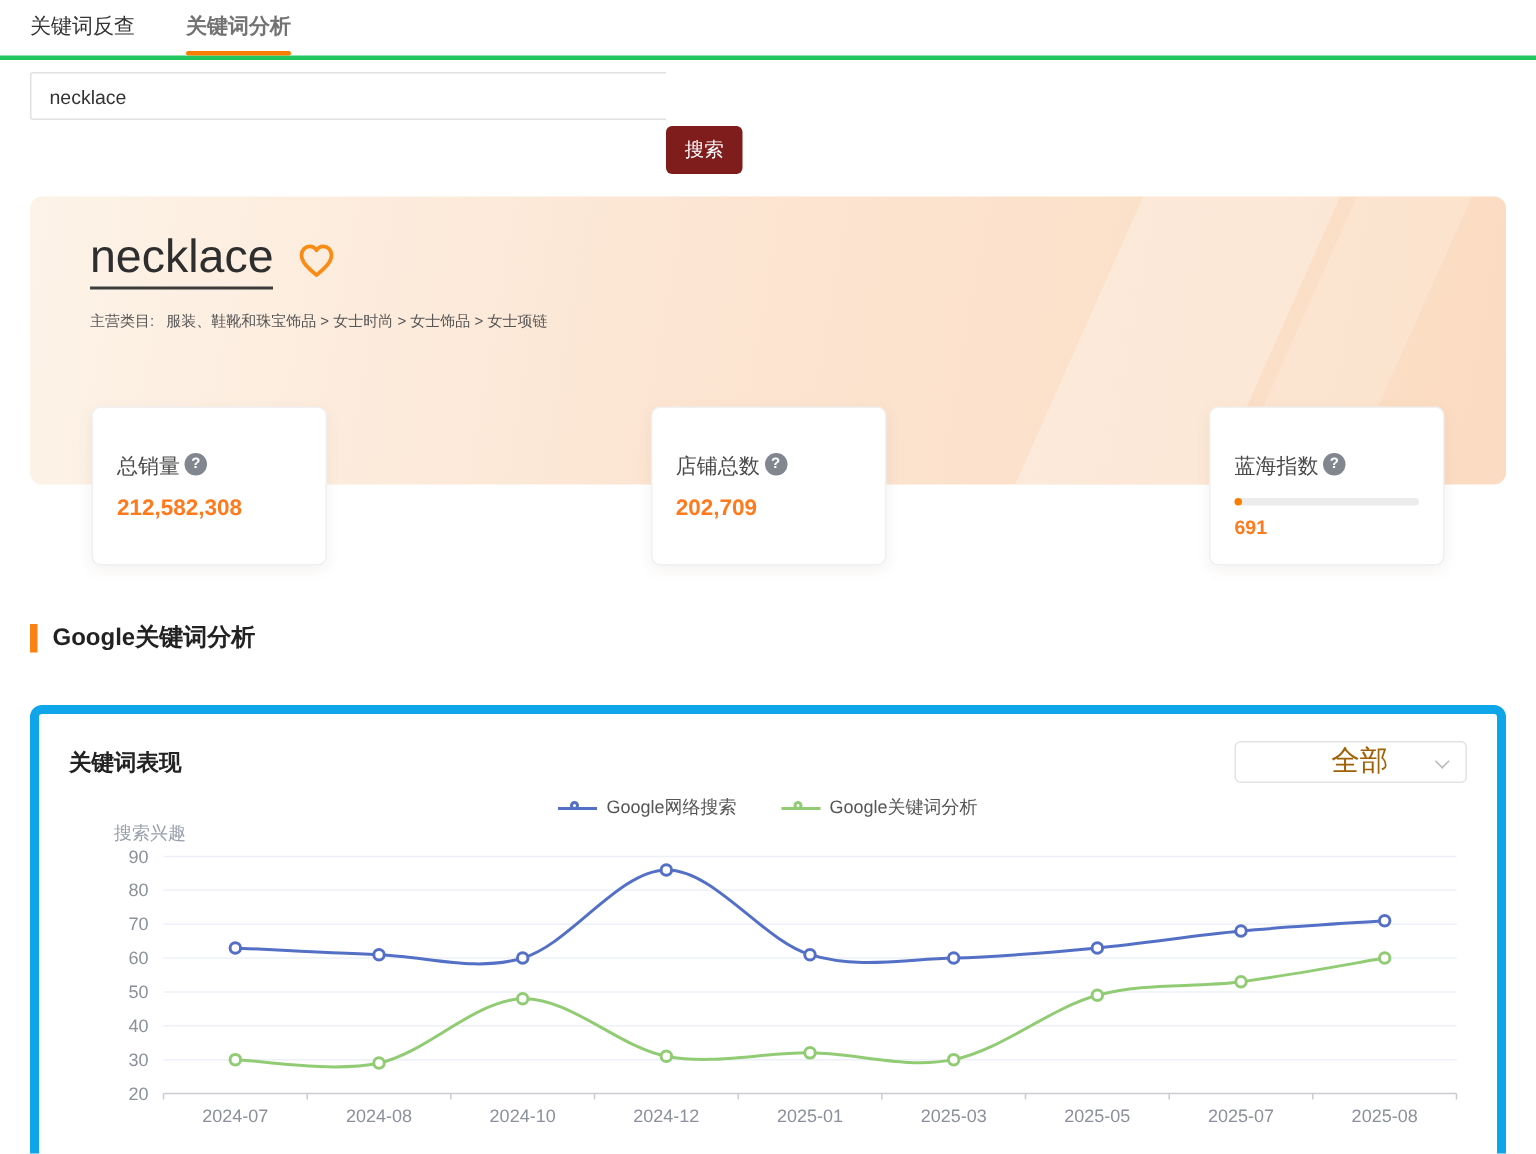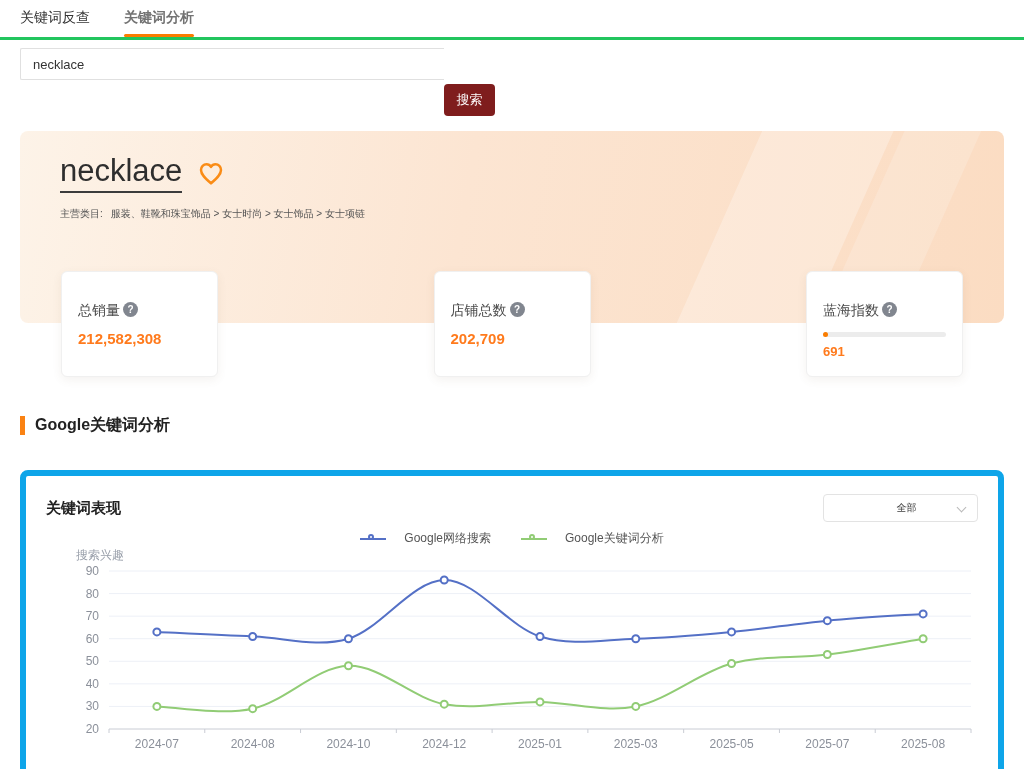--- a/index.html
+++ b/index.html
@@ -49,25 +49,25 @@
   .section-hdr { display:flex; align-items:center; gap:10px; margin:38px 20px 0; }
   .section-bar { width:5px; height:19px; background:#fa8213; }
   .section-title { font-size:16px; font-weight:bold; color:#222; }
 
   
   .chart-card { margin:34px 20px 0; border:6px solid #0ea5e9; border-radius:8px;
     background:#fff; padding:18px 20px 16px;text-align:center; }
   .chart-hdr { display:flex; justify-content:space-between; align-items:center; }
   .chart-title { font-size:15px; font-weight:bold; color:#222; }
   .filter-select { position:relative; width:155px; height:28px; border:1px solid #e3e3e3; border-radius:4px;
-    font-size:10px; color:#404040; line-height:26px; padding-left:12px; cursor:pointer; }
+    font-size:19px; color:#a16207; line-height:26px; padding-left:12px; cursor:pointer; }
   .filter-select .chev { position:absolute; right:12px; top:9px; width:7px; height:7px;
     border-right:1.5px solid #b9b9b9; border-bottom:1.5px solid #b9b9b9; transform:rotate(45deg); }
   .legend { display:flex; justify-content:center; gap:30px; margin-top:8px; }
-  .legend-item { display:flex; align-items:center; gap:18px; font-size:12px; color:#555; cursor:pointer; }
+  .legend-item { display:flex; align-items:center; gap:6px; font-size:12px; color:#555; cursor:pointer; }
   .legend-marker { position:relative; width:26px; height:10px; }
   .legend-marker .ln { position:absolute; top:4px; left:0; right:0; height:2px; }
   .legend-marker .cr { position:absolute; top:0; left:8px; width:6px; height:6px; border-radius:50%;
     background:#fff; border:2px solid; }
 
   
   .dz { position:relative; height:28px; width:862px; margin:8px 0 4px 63px; }
   .dz-track { position:absolute; inset:0; background:#fff; border:1px solid #dfe6f2; border-radius:3px; overflow:hidden; }
   .dz-strip { position:absolute; left:0; right:0; bottom:0; height:5px; background:#e9effa; }
   .dz-sel { position:absolute; top:0; bottom:0; left:517px; width:345px;

